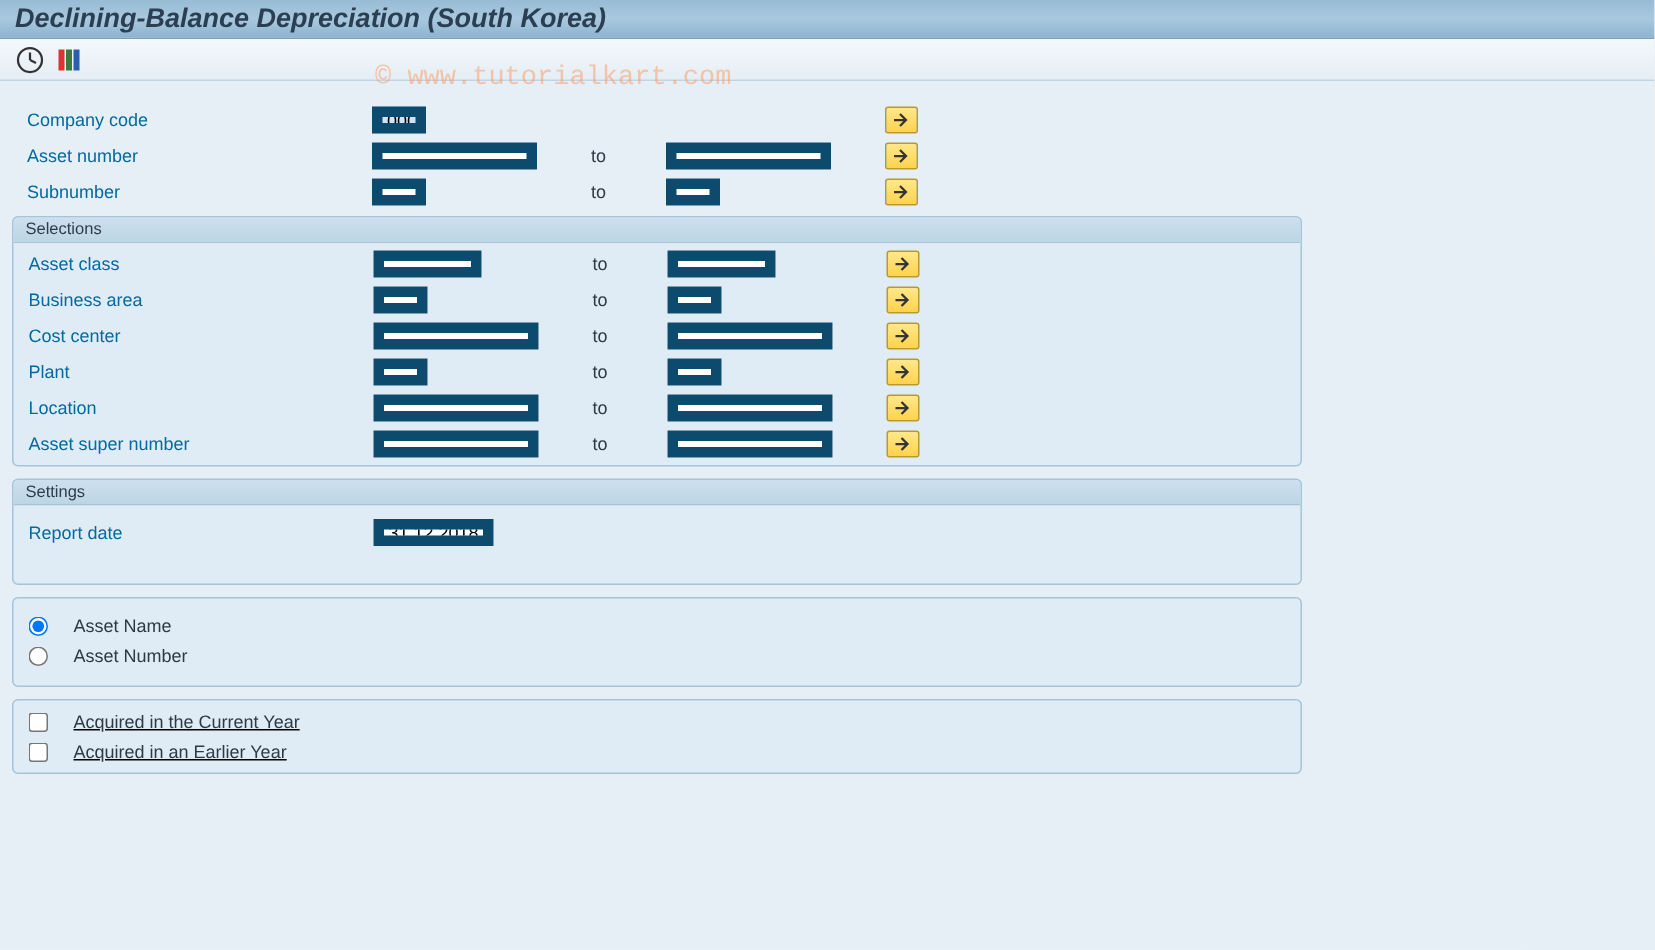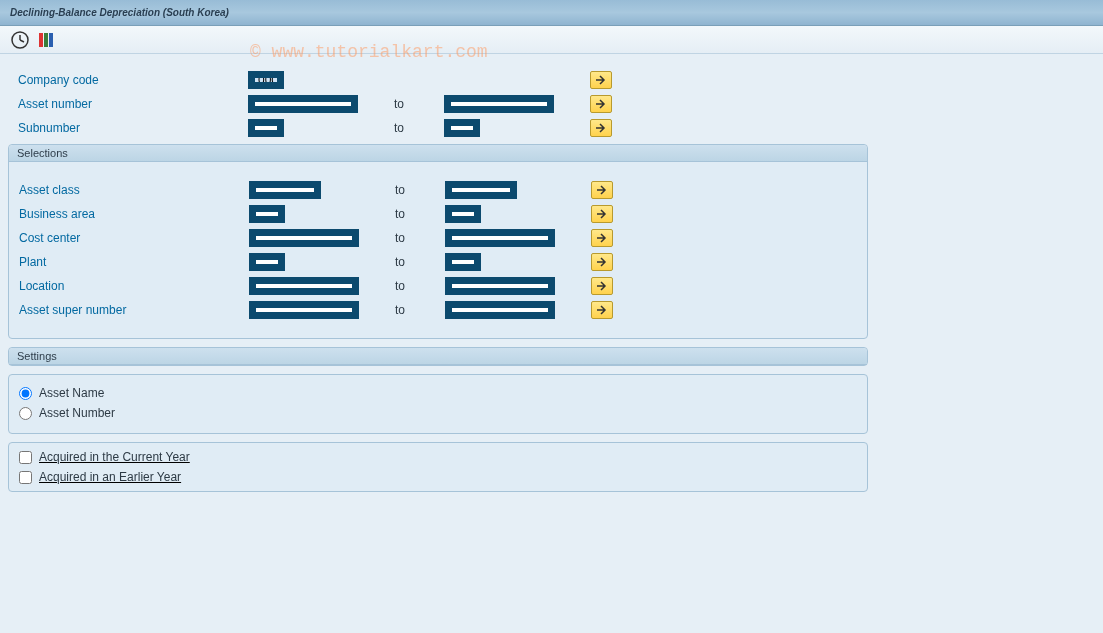--- a/index.html
+++ b/index.html
@@ -14,21 +14,21 @@
     }
     .title-bar {
       background: linear-gradient(to bottom, #98bcd6 0%, #a8c8de 50%, #8fb4d0 100%);
       padding: 4px 10px;
       border-bottom: 1px solid #7a9fb8;
       height: 26px;
       display: flex;
       align-items: center;
     }
     .title-bar h1 {
-      font-size: 10px;
+      font-size: 18px;
       font-style: italic;
       font-weight: bold;
       color: #2a3f52;
     }
     .toolbar {
       background: linear-gradient(to bottom, #f3f8fb 0%, #e5eef5 100%);
       padding: 4px 10px;
       border-bottom: 1px solid #c0d4e3;
       height: 28px;
       display: flex;
@@ -59,21 +59,21 @@
       width: 860px;
     }
     .panel-header {
       background: linear-gradient(to bottom, #cde0ee 0%, #bcd5e5 100%);
       border-bottom: 1px solid #a6c3d8;
       padding: 2px 8px;
       font-size: 11px;
       color: #2e3d4a;
       border-radius: 4px 4px 0 0;
     }
-    .form-rows { padding: 16px 0; }
+    .form-rows { padding: 2px 0; }
     .form-row {
       display: flex;
       align-items: center;
       padding: 2px 10px;
       min-height: 24px;
     }
     .form-label {
       width: 230px;
       color: #0369a1;
       font-size: 12px;
@@ -116,21 +116,21 @@
     .arrow-btn svg { width:14px; height:14px; }
     .top-block {
       padding: 4px 0;
       width: 860px;
     }
     .radio-row, .check-row {
       display: flex;
       align-items: center;
       padding: 2px 10px;
       min-height: 20px;
-      gap: 3px;
+      gap: 13px;
     }
     .radio-row input[type="radio"], .check-row input[type="checkbox"] {
       margin-right: 4px;
     }
     .radio-label, .check-label {
       color: #2d3a45;
       font-size: 12px;
     }
     .watermark {
       position: absolute;
@@ -331,20 +331,28 @@
                 <path d="M2 7h7M6 3l4 4-4 4" stroke="#333" stroke-width="1.5" fill="none"></path>
               </svg>
             </button>
           </div>
         </div>
       </div>
   </div>
 
   <div class="panel">
     <div class="panel-header">Settings</div>
+    <div class="settings-body">
+      <div class="form-row">
+        <div class="form-label">Report date</div>
+        <div class="from-cell">
+          <input class="form-input w-date" value="31.12.2018" style="">
+        </div>
+      </div>
+    </div>
   </div>
 
   <div class="panel">
     <div class="report-body">
       <div class="radio-row">
         <input type="radio" name="ropt" checked="" style="">
         <span class="radio-label">Asset Name</span>
       </div>
       <div class="radio-row">
         <input type="radio" name="ropt" style="">

